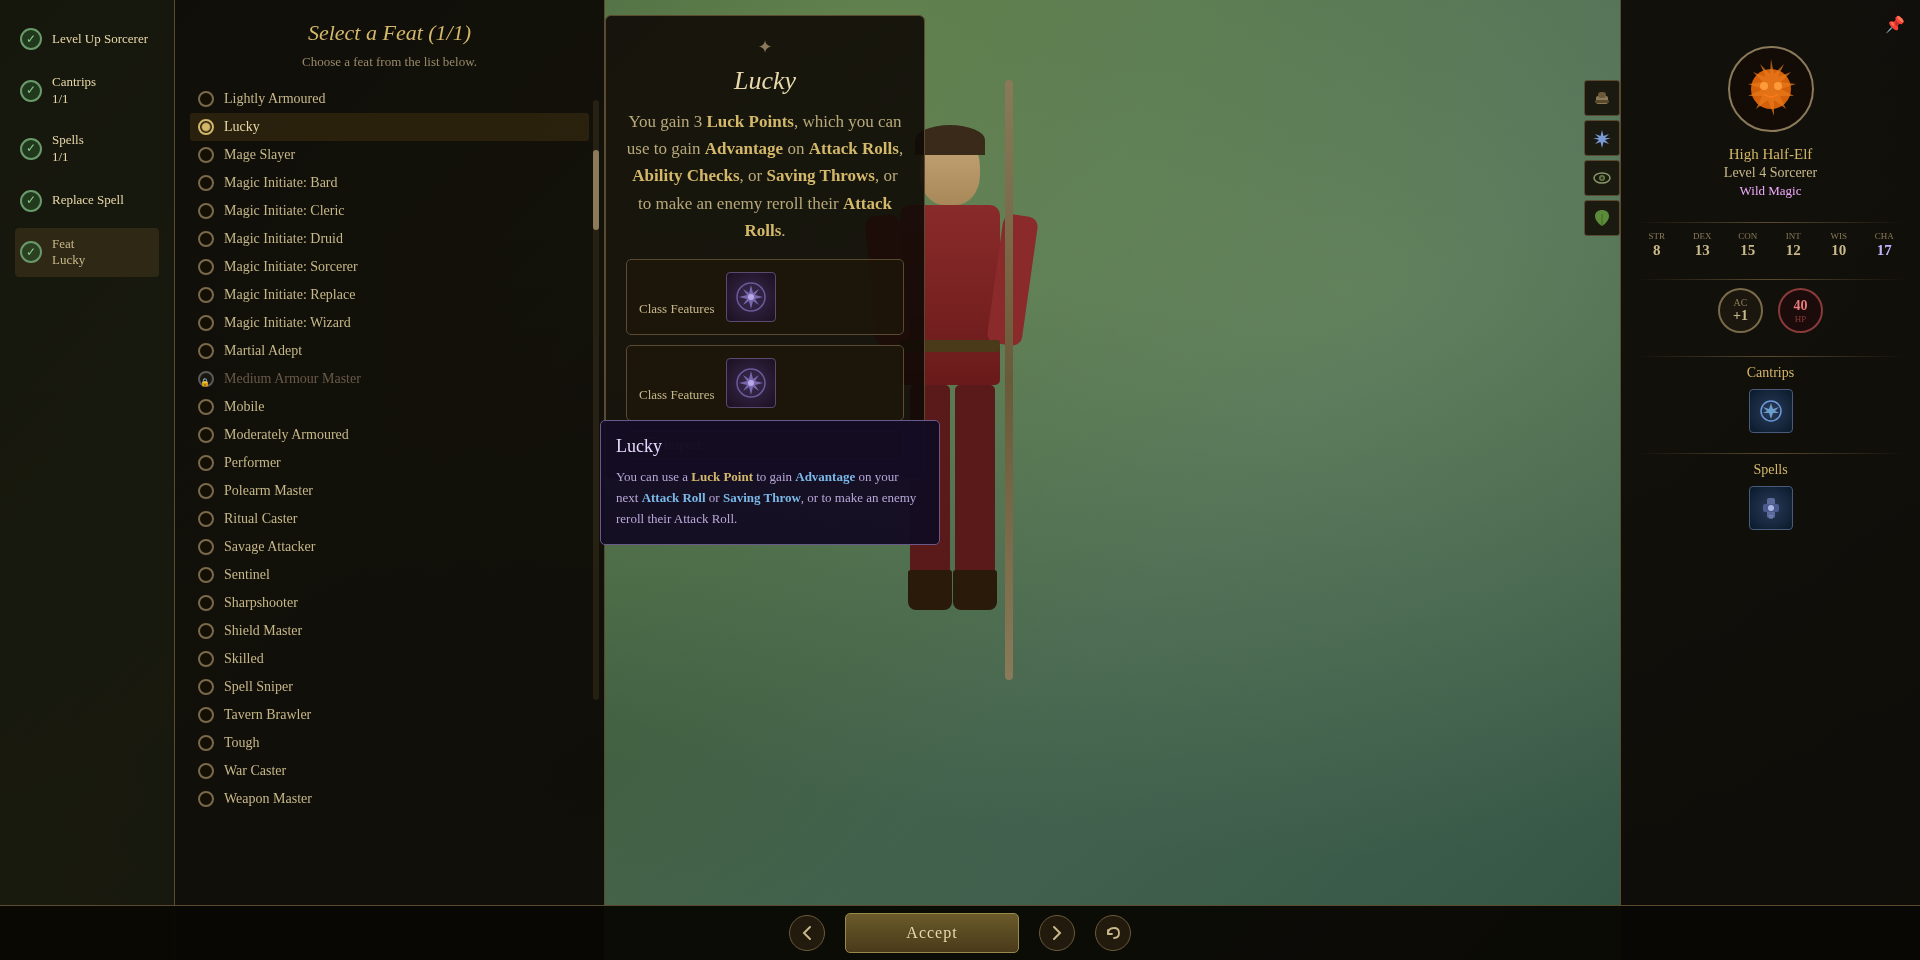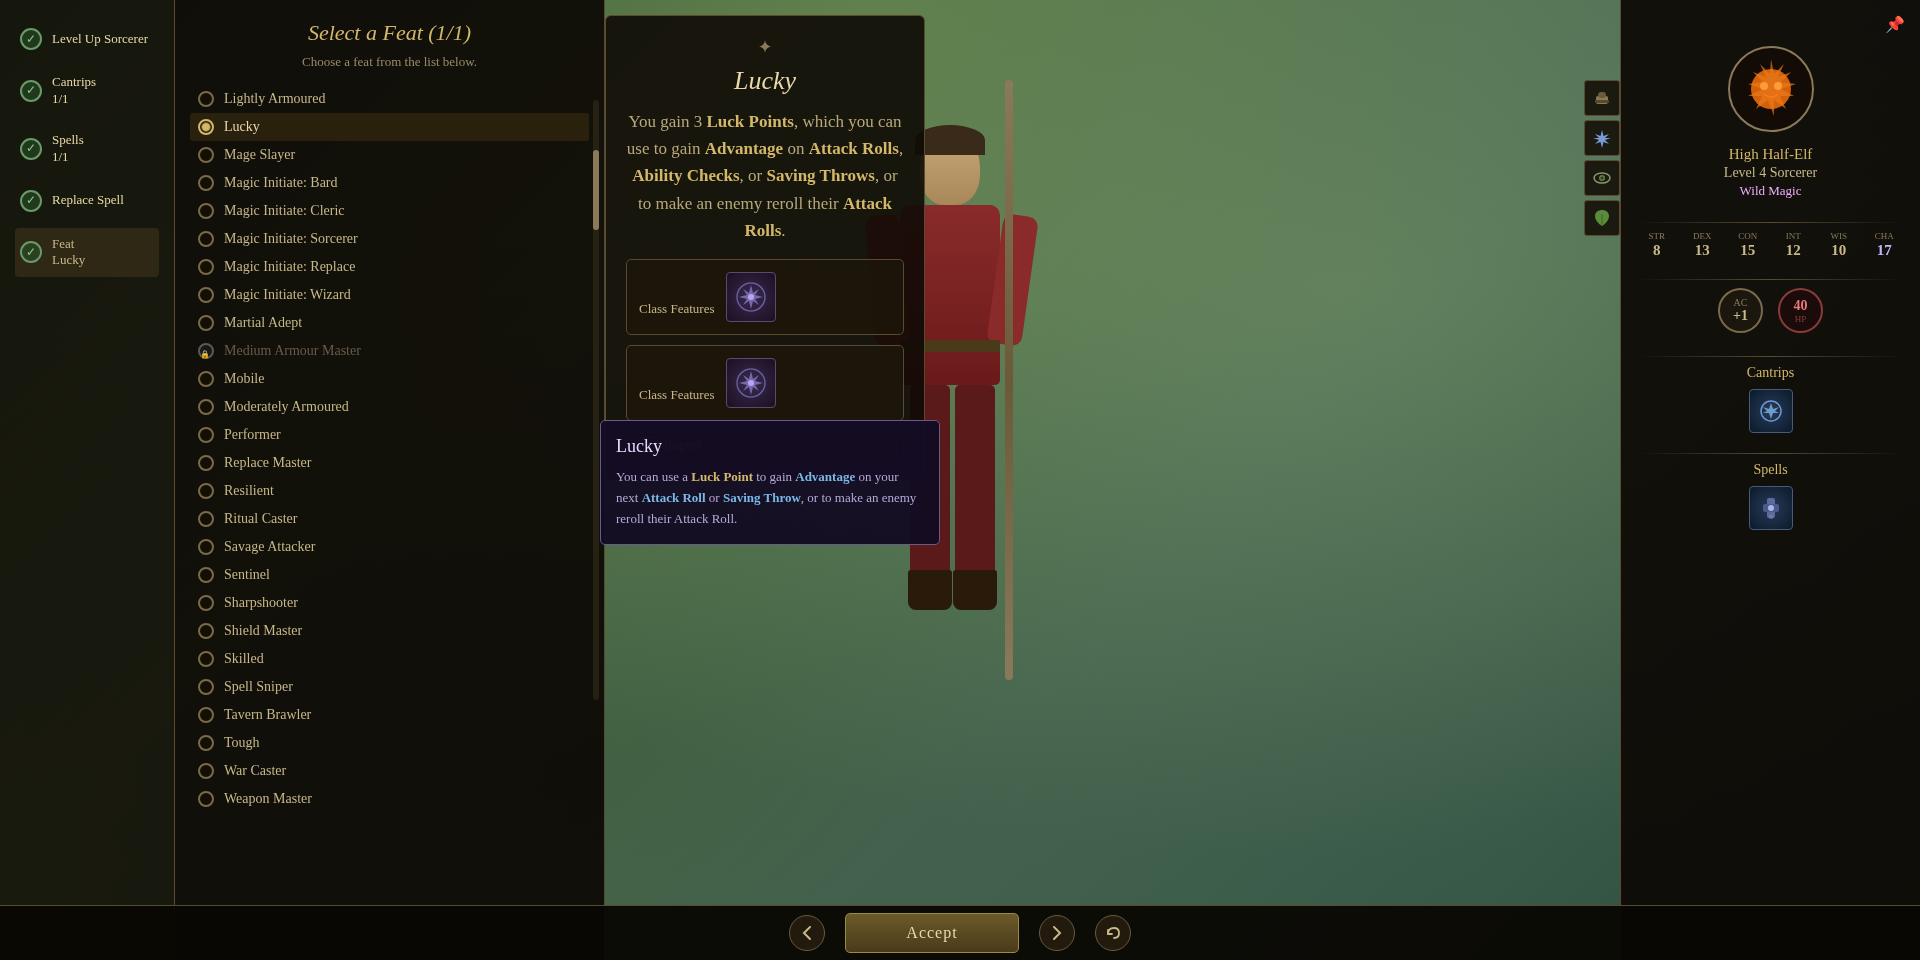--- a/index.html
+++ b/index.html
@@ -582,20 +582,24 @@
     <li class="feat-list-item">
       <div class="feat-radio"></div>
       <span>Magic Initiate: Bard</span>
     </li>
     <li class="feat-list-item">
       <div class="feat-radio"></div>
       <span>Magic Initiate: Cleric</span>
     </li>
     <li class="feat-list-item">
       <div class="feat-radio"></div>
+      <span>Magic Initiate: Druid</span>
+    </li>
+    <li class="feat-list-item">
+      <div class="feat-radio"></div>
       <span>Magic Initiate: Sorcerer</span>
     </li>
     <li class="feat-list-item">
       <div class="feat-radio"></div>
       <span>Magic Initiate: Replace</span>
     </li>
     <li class="feat-list-item">
       <div class="feat-radio"></div>
       <span>Magic Initiate: Wizard</span>
     </li>
@@ -616,25 +620,21 @@
     <li class="feat-list-item">
       <div class="feat-radio"></div>
       <span>Moderately Armoured</span>
     </li>
     <li class="feat-list-item">
       <div class="feat-radio"></div>
       <span>Performer</span>
     </li>
     <li class="feat-list-item">
       <div class="feat-radio"></div>
-      <span>Replace Master</span>
-    </li>
-    <li class="feat-list-item">
-      <div class="feat-radio"></div>
-      <span>Resilient</span>
+      <span>Polearm Master</span>
     </li>
     <li class="feat-list-item">
       <div class="feat-radio"></div>
       <span>Ritual Caster</span>
     </li>
     <li class="feat-list-item">
       <div class="feat-radio"></div>
       <span>Savage Attacker</span>
     </li>
     <li class="feat-list-item">

